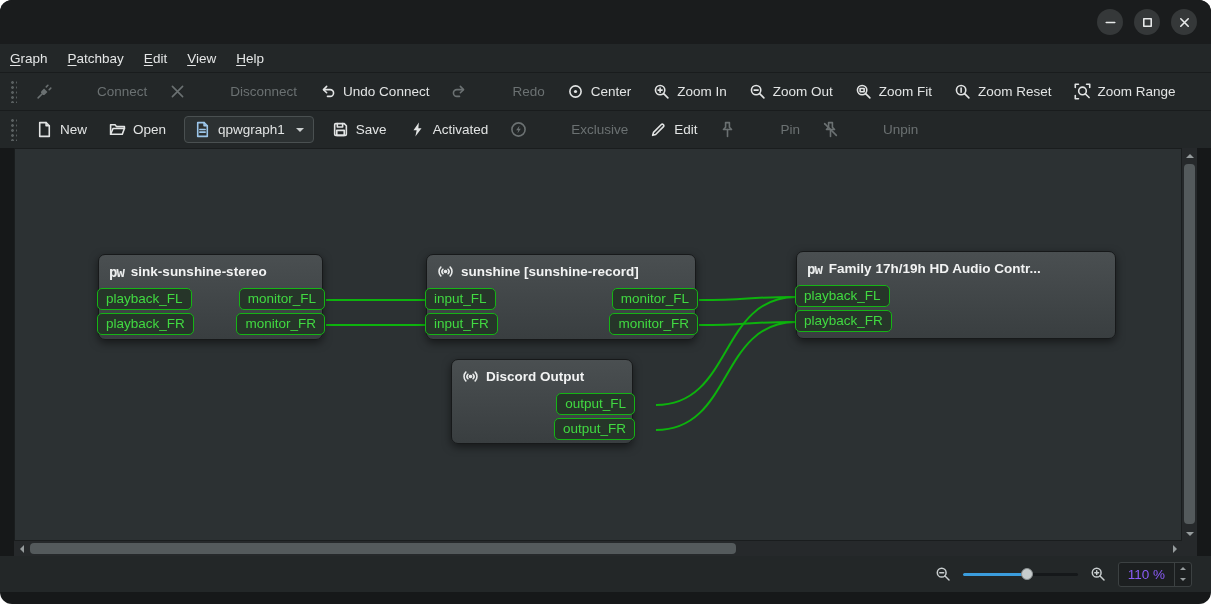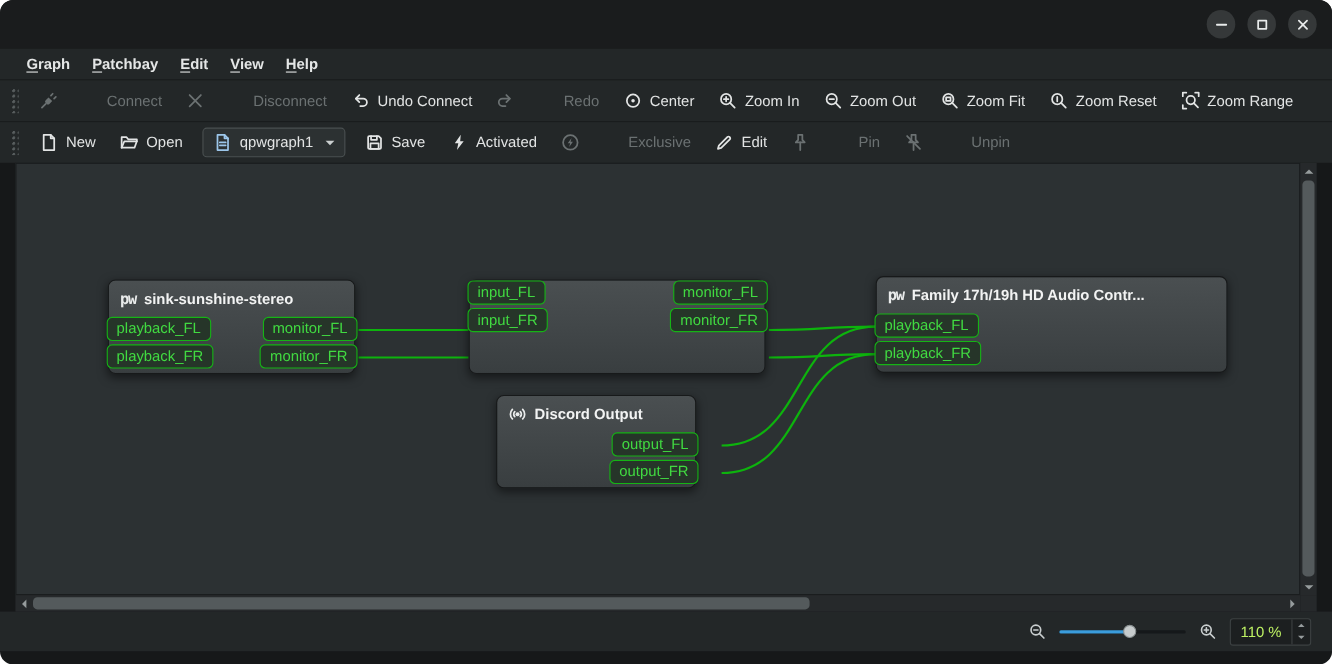--- a/index.html
+++ b/index.html
@@ -14,21 +14,21 @@
   .title { color: #ffffff; font-weight: bold; font-size: 13.5px; }
   .win-controls { position: absolute; right: 14px; top: 50%; transform: translateY(-50%);
                   display: flex; gap: 11px; }
   .win-btn { width: 26px; height: 26px; border-radius: 50%; background: #353839;
              color: #e8eaea; display: flex; align-items: center; justify-content: center; }
   .win-btn svg { width: 13px; height: 13px; fill: none; stroke: currentColor;
                  stroke-width: 1.3; stroke-linecap: round; display: block; }
 
   
   .menubar { height: 28px; background: #232728; display: flex; align-items: center;
-             padding-left: 14px; font-weight: bold; }
+             padding-left: 0; }
   .menu-item { color: #e4e6e6; font-size: 13.5px; padding: 4px 10px; border-radius: 3px; }
   .menu-item u { text-decoration: underline; text-underline-offset: 2px; }
 
   
   .toolbar { height: 38px; background: #232728; border-top: 1px solid #191c1d;
              display: flex; align-items: center; padding: 0 4px; }
   .tb-handle { width: 6px; height: 22px; margin: 0 8px 0 7px;
                background-image: radial-gradient(circle at 1.5px 1.5px, #585e5f 1.3px, transparent 1.5px);
                background-size: 5px 5px; }
   .tb-item { display: flex; align-items: center; gap: 7px; padding: 6px 11px;
@@ -97,21 +97,21 @@
   .sb-icon svg { width: 16px; height: 16px; fill: none; stroke: currentColor;
                  stroke-width: 1.5; stroke-linecap: round; display: block; }
   .slider { width: 115px; height: 18px; position: relative; }
   .slider-track { position: absolute; top: 8px; left: 0; right: 0; height: 3px;
                   background: #15181a; border-radius: 2px; }
   .slider-fill { height: 100%; background: #3b9ddd; border-radius: 2px; }
   .slider-handle { position: absolute; top: 3px; width: 12px; height: 12px; border-radius: 50%;
                    background: #c7cccd; border: 1px solid #8a9091; transform: translateX(-50%); }
   .spinbox { display: flex; align-items: stretch; background: #1c1f20;
              border: 1px solid #3c4142; border-radius: 3px; height: 25px; overflow: hidden; }
-  .spin-value { padding: 0 9px; color: #bef264; font-size: 13.5px; display: flex;
+  .spin-value { padding: 0 9px; color: #8b5cf6; font-size: 13.5px; display: flex;
                 align-items: center; }
   .spin-btns { display: flex; flex-direction: column; border-left: 1px solid #3c4142;
                width: 17px; }
   .spin-btn { flex: 1; display: flex; align-items: center; justify-content: center; }
   .arr.sm { border-width: 3px; }
   .arr.sm.up { margin-top: -3px; } .arr.sm.down { margin-bottom: -3px; }
 </style>
 </head>
 <body>
 
@@ -356,20 +356,32 @@
               <div class="port in">playback_FL</div>
               <div class="port in">playback_FR</div>
             </div>
             <div class="col out">
               <div class="port out">monitor_FL</div>
               <div class="port out">monitor_FR</div>
             </div>
           </div>
         </div>
         <div class="node" style="left: 411px; top: 105px; width: 270px; height: 86px;">
+          <div class="node-title">
+            <span class="icon">
+              <svg viewBox="0 0 16 16">
+                <circle cx="8" cy="8" r="1.7" fill="currentColor" stroke="none"></circle>
+                <path d="M5.6 5.9a3 3 0 0 0 0 4.2"></path>
+                <path d="M10.4 5.9a3 3 0 0 1 0 4.2"></path>
+                <path d="M3.6 3.9a5.8 5.8 0 0 0 0 8.2"></path>
+                <path d="M12.4 3.9a5.8 5.8 0 0 1 0 8.2"></path>
+              </svg>
+            </span>
+            <span class="node-title-text">sunshine [sunshine-record]</span>
+          </div>
           <div class="ports">
             <div class="col in">
               <div class="port in">input_FL</div>
               <div class="port in">input_FR</div>
             </div>
             <div class="col out">
               <div class="port out">monitor_FL</div>
               <div class="port out">monitor_FR</div>
             </div>
           </div>

